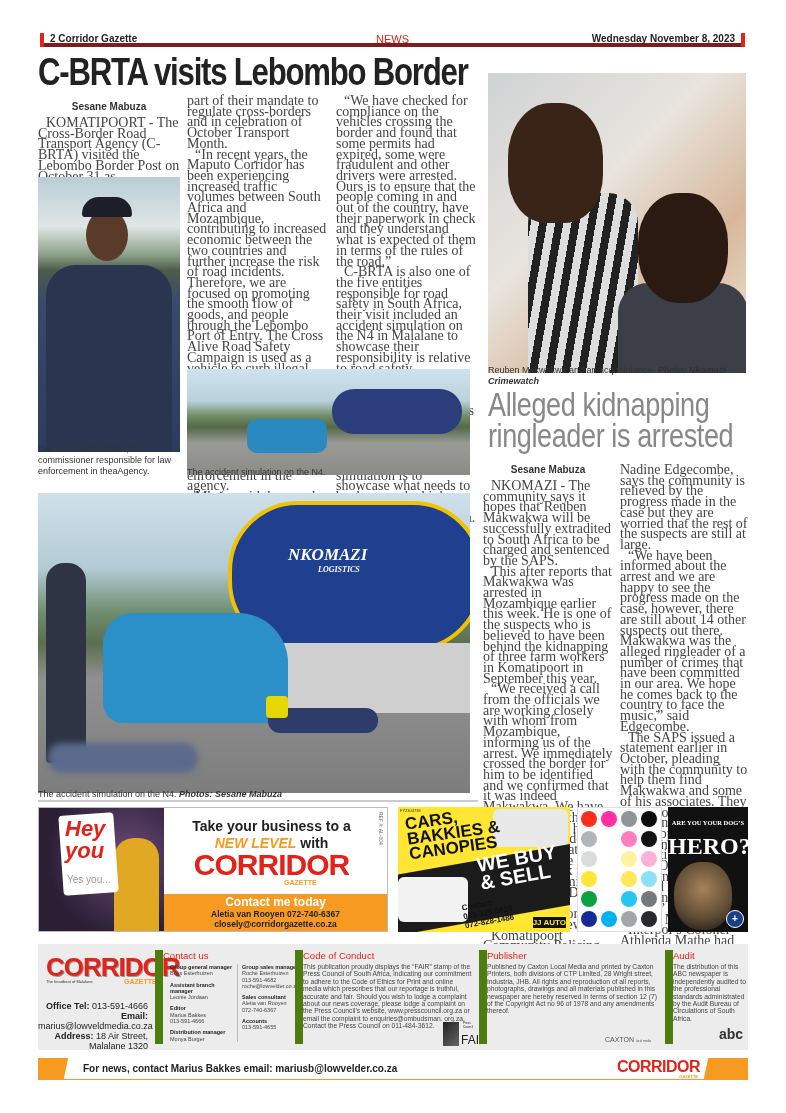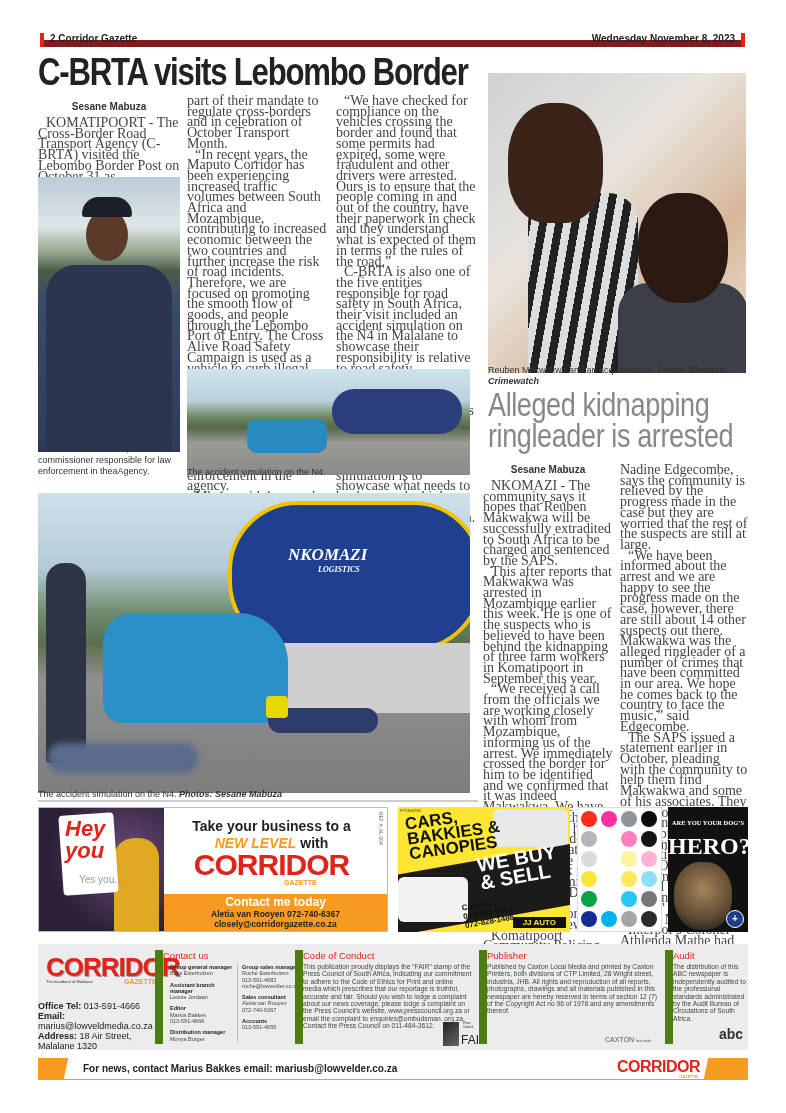--- a/index.html
+++ b/index.html
@@ -2,21 +2,21 @@
 <html><head>
 <meta charset="utf-8">
 <style>
   * { box-sizing: border-box; margin: 0; padding: 0; }
   html, body { width: 786px; height: 1113px; background: #fff; overflow: hidden; }
   body { position: relative; font-family: "Liberation Serif", serif; color: #333; }
 
   .abs { position: absolute; }
 
   
-  .hdr { left: 40px; top: 33px; width: 705px; height: 14px; border-bottom: 7px solid #7f1d1d; }
+  .hdr { left: 40px; top: 33px; width: 705px; height: 14px; border-bottom: 4px solid #7f1d1d; }
   .hdr .bar-l { position: absolute; left: 0; top: 0; width: 4px; height: 14px; background: #e2231a; }
   .hdr .bar-r { position: absolute; right: 0; top: 0; width: 4px; height: 14px; background: #e2231a; }
   .hdr .left { position: absolute; left: 10px; top: 0; font: bold 10px "Liberation Sans", sans-serif; color: #222; }
   .hdr .mid { position: absolute; left: 0; right: 0; text-align: center; top: 0; font: 11px "Liberation Sans", sans-serif; color: #e2231a; }
   .hdr .right { position: absolute; right: 10px; top: 0; font: bold 10px "Liberation Sans", sans-serif; color: #222; }
 
   .headline { left: 38px; top: 51px; font: bold 38px "Liberation Sans Narrow", "Liberation Sans", sans-serif; color: #222; letter-spacing: -1.5px; transform: scaleX(0.82); transform-origin: left top; white-space: nowrap; }
 
   .byline { font: bold 10px "Liberation Sans", sans-serif; color: #333; text-align: center; }
   .col { font-size: 14px; line-height: 10.7px; color: #444; text-align: left; }
@@ -58,56 +58,56 @@
 
   .h2 { left: 488px; top: 389px; font: 33px "Liberation Sans Narrow", "Liberation Sans", sans-serif; color:#888; line-height: 31px; transform: scaleX(0.82); transform-origin: left top; white-space: nowrap; letter-spacing:-0.5px; }
 
   hr.sep { position:absolute; border:0; border-top: 2px solid #ccc; }
 
   
   .ad-corr { left: 38px; top: 807px; width: 350px; height: 125px; border:1px solid #bbb; background:#fff; }
   .ad-corr .left { position:absolute; left:0; top:0; width:125px; height:123px; background: radial-gradient(circle at 70% 40%, #6b4a7a 0%, #2a1f35 70%); }
   .ad-corr .card { position:absolute; left:22px; top:6px; width:55px; height:80px; background:#fff; border-radius:4px; transform: rotate(-4deg); }
   .ad-corr .hey { position:absolute; left:26px; top:10px; font: italic bold 22px "Liberation Sans", sans-serif; color:#e2231a; line-height:22px; }
-  .ad-corr .yes { position:absolute; left:40px; top:66px; font: 10px "Liberation Sans", sans-serif; color:#999; }
+  .ad-corr .yes { position:absolute; left:28px; top:66px; font: 10px "Liberation Sans", sans-serif; color:#999; }
   .ad-corr .figure { position:absolute; left:75px; top:30px; width:45px; height:93px; background:#e0a823; border-radius:20px 20px 0 0; }
   .ad-corr .t1 { position:absolute; left:125px; top:10px; width:215px; text-align:center; font: bold 14px "Liberation Sans", sans-serif; color:#222; }
   .ad-corr .t2 { position:absolute; left:125px; top:27px; width:215px; text-align:center; font: bold 14px "Liberation Sans", sans-serif; color:#222; }
   .ad-corr .t2 i { color:#f79a21; }
   .ad-corr .brand { position:absolute; left:125px; top:40px; width:215px; text-align:center; font: bold 30px "Liberation Sans", sans-serif; color:#e2231a; letter-spacing:-1px; }
   .ad-corr .gz { position:absolute; left:245px; top:71px; font: bold 7px "Liberation Sans", sans-serif; color:#f79a21; }
   .ad-corr .orange { position:absolute; left:125px; top:86px; width:223px; height:37px; background:#f79a21; text-align:center; }
   .ad-corr .orange .c1 { font: bold 12px "Liberation Sans", sans-serif; color:#fff; margin-top:1px; }
   .ad-corr .orange .c2 { font: bold 8.5px "Liberation Sans", sans-serif; color:#222; line-height:10px; }
   .ad-corr .vert { position:absolute; right:3px; top:4px; font: 5px "Liberation Sans", sans-serif; color:#666; writing-mode: vertical-rl; }
 
   .ad-cars { left: 398px; top: 807px; width: 172px; height: 125px; background:#fee633; overflow:hidden; }
   .ad-cars .t { position:absolute; left:6px; top:10px; font: bold 17px "Liberation Sans", sans-serif; color:#111; line-height:15px; transform: rotate(-8deg); transform-origin:left top; }
   .ad-cars .band { position:absolute; left:-10px; top:52px; width:200px; height:60px; background:#1b1b1b; transform: rotate(-10deg); }
   .ad-cars .buy { position:absolute; left:80px; top:42px; font: bold 20px "Liberation Sans", sans-serif; color:#fff; line-height:18px; transform: rotate(-10deg); }
   .ad-cars .van { position:absolute; left:95px; top:2px; width:75px; height:38px; background:#e8e8e8; border-radius:6px; }
   .ad-cars .truck { position:absolute; left:0; top:70px; width:70px; height:45px; background:#f2f2f2; border-radius:6px; }
   .ad-cars .contact { position:absolute; left:65px; top:92px; font: bold 8px "Liberation Sans", sans-serif; color:#111; transform: rotate(-10deg); line-height:9px; }
-  .ad-cars .jj { position:absolute; right:4px; bottom:4px; font: bold 8px "Liberation Sans", sans-serif; color:#fee633; background:#111; padding:1px 10px; }
+  .ad-cars .jj { position:absolute; right:4px; bottom:4px; font: bold 8px "Liberation Sans", sans-serif; color:#fee633; background:#111; padding:1px 0; }
   .ad-cars .code { position:absolute; left:2px; top:1px; font: 4px "Liberation Sans", sans-serif; color:#333; }
 
   .ad-swatch { left: 577px; top: 807px; width: 85px; height: 125px; background:#fff; border:1px solid #ddd; }
   .dot { position:absolute; width:16px; height:16px; border-radius:50%; }
 
   .ad-dog { left: 668px; top: 807px; width: 80px; height: 125px; background:#111; }
   .ad-dog .q { position:absolute; left:0; width:80px; text-align:center; color:#fff; font-family:"Liberation Serif", serif; }
   .ad-dog .dog { position:absolute; left:6px; top:55px; width:58px; height:68px; background: radial-gradient(circle at 50% 40%, #a58458 0%, #5e4a33 60%, #111 100%); border-radius:45%; }
   .ad-dog .seal { position:absolute; right:4px; bottom:4px; width:18px; height:18px; border-radius:50%; background:#1a3e8c; border:1px solid #fff; color:#fff; font: bold 10px "Liberation Sans", sans-serif; text-align:center; line-height:16px; }
 
   
   .foot { left: 38px; top: 944px; width: 710px; height: 106px; background:#ececec; }
   .f-logo { position:absolute; left:8px; top:8px; font: bold 26px "Liberation Sans", sans-serif; color:#e2231a; letter-spacing:-1px; text-shadow: 1px 1px 0 #999; }
   .f-logo-tag { position:absolute; left:8px; top:35px; font: 4px "Liberation Sans", sans-serif; color:#333; }
   .f-logo-gz { position:absolute; left:86px; top:34px; font: bold 7px "Liberation Sans", sans-serif; color:#f79a21; }
-  .f-office { position:absolute; left:0; top:57px; width:110px; text-align:left; font: 9px "Liberation Sans", sans-serif; color:#222; line-height:10px; }
+  .f-office { position:absolute; left:0; top:57px; width:110px; text-align:right; font: 9px "Liberation Sans", sans-serif; color:#222; line-height:10px; }
   .f-office b { font-weight: bold; }
   .f-sec { position:absolute; top:6px; border-left: 8px solid #4d7c0f; padding-left:0; height:94px; }
   .f-title { font: 9.5px "Liberation Sans", sans-serif; color:#e2231a; margin-bottom:2px; }
   .f-small { font: 5.5px "Liberation Sans", sans-serif; color:#444; line-height:6.3px; }
   .f-small b { color:#222; }
   .f-small .gap { height:5px; }
   .f-body { font: 6.7px "Liberation Sans", sans-serif; color:#444; line-height:7.4px; }
   .fair { position:absolute; width:16px; height:24px; background: linear-gradient(135deg,#222 0%,#666 100%); }
   .fair-t { position:absolute; font: 12px "Liberation Sans", sans-serif; color:#222; }
   .fair-s { position:absolute; font: 3px "Liberation Sans", sans-serif; color:#222; line-height:3.5px; }
@@ -117,20 +117,21 @@
   .bottom .txt { position:absolute; left:45px; top:5px; font: bold 10px "Liberation Sans", sans-serif; color:#222; }
   .bottom .logo { position:absolute; right:48px; top:0; font: bold 16px "Liberation Sans", sans-serif; color:#e2231a; letter-spacing:-0.5px; }
   .bottom .logo-gz { position:absolute; right:50px; top:16px; font: bold 4px "Liberation Sans", sans-serif; color:#f79a21; }
 </style>
 </head>
 <body>
 
 <div class="abs hdr">
   <div class="bar-l"></div>
   <span class="left">2 Corridor Gazette</span>
+  <span class="mid">NEWS</span>
   <span class="right">Wednesday November 8, 2023</span>
   <div class="bar-r"></div>
 </div>
 
 <div class="abs headline">C-BRTA visits Lebombo Border</div>
 
 <div class="abs byline" style="left:38px;top:101px;width:142px;">Sesane Mabuza</div>
 <div class="abs col" style="left:38px;top:118px;width:142px;">
   <p>KOMATIPOORT - The Cross-Border Road Transport Agency (C-BRTA) visited the Lebombo Border Post on October 31 as</p>
 </div>

